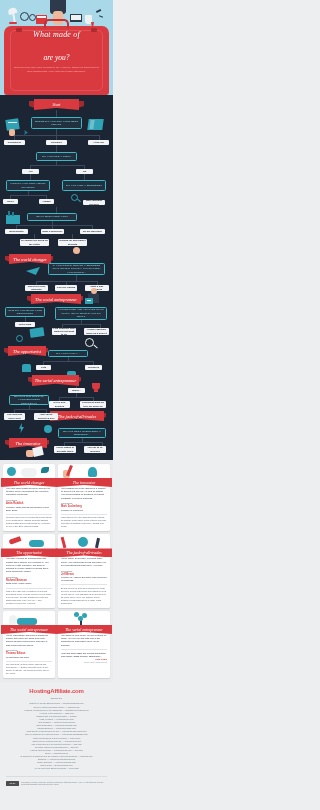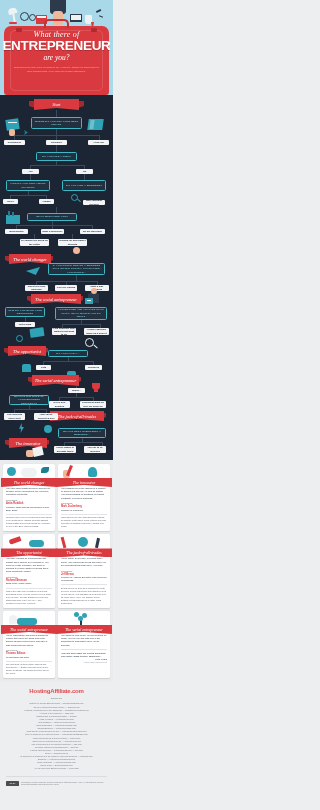--- a/index.html
+++ b/index.html
@@ -180,22 +180,21 @@
       <div class="art red" style="left:91px;top:22px;width:3px;height:7px;clip-path:polygon(0 0,100% 0,60% 100%,40% 100%)"></div>
     </div>
 
     <div class="suitcase">
       <div class="suitcase-inner"></div>
     </div>
     <div class="handle"></div>
     <div class="latch l"></div>
     <div class="latch r"></div>
 
-    <div class="title-script1">What there of</div>
-    <div class="title-main">ENTREPRENEUR</div>
+    <div class="title-script1">What made of</div>
     <div class="title-script2">are you?</div>
     <div class="title-sub">Entrepreneurs come from all walks of life. However, studies do show that it is their backgrounds, every falls into certain categories.</div>
   </div>
 
   <div class="flow">
 
     <div class="ribbon-tail-l"></div>
     <div class="ribbon-tail-r"></div>
     <div class="start-ribbon">Start</div>
 

